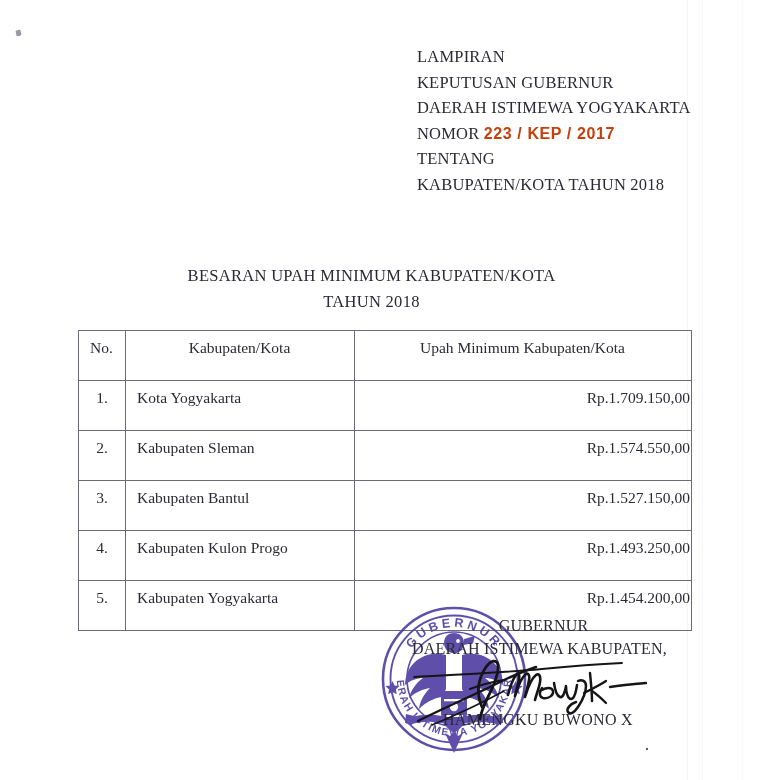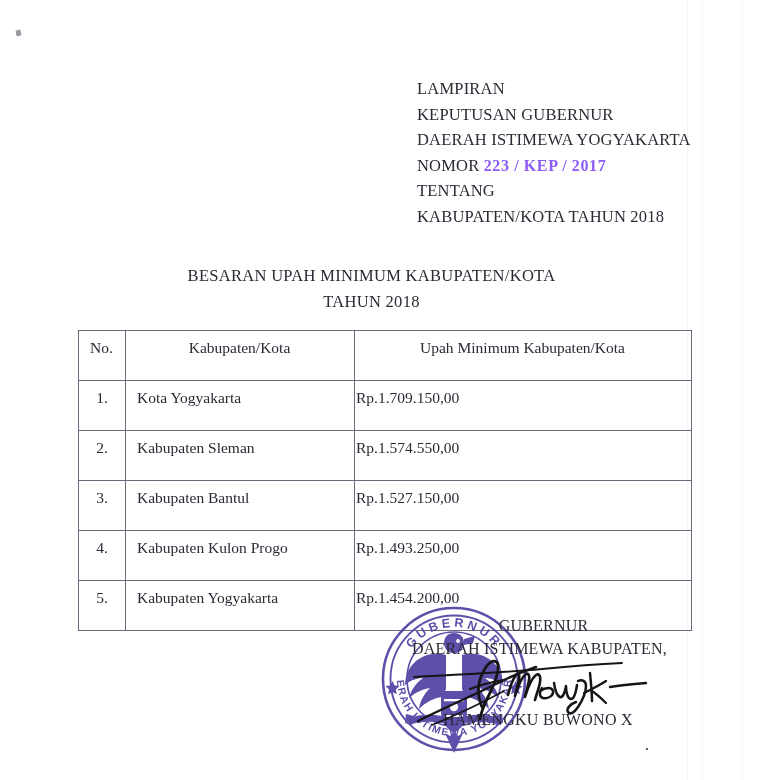--- a/index.html
+++ b/index.html
@@ -37,39 +37,39 @@
     height: 6px;
     background: rgba(70,70,85,0.55);
     border-radius: 1px;
     transform: rotate(-12deg);
   }
 
   
   .letterhead {
     position: absolute;
     left: 417px;
-    top: 76px;
+    top: 44px;
     line-height: 25.5px;
     font-size: 16.5px;
     letter-spacing: 0.2px;
     white-space: nowrap;
   }
   .letterhead .line { display: block; }
 
   .nomor-line {
     display: flex;
     align-items: baseline;
     gap: 9px;
   }
   .nomor-value {
-    font-family: Liberation Serif, serif;
+    font-family: Liberation Sans, sans-serif;
     font-weight: bold;
     font-size: 16px;
     letter-spacing: 0.6px;
-    color: #8b5cf6;
+    color: #c2410c;
     transform: scaleY(1.06);
   }
 
   
   .doc-title {
     position: absolute;
     left: 0;
     right: 0;
     top: 263px;
     text-align: center;
@@ -91,21 +91,21 @@
   }
   .wage-table td, .wage-table th {
     border: 1px solid #6a6a7a;
     height: 40px;
     vertical-align: top;
     padding-top: 8px;
     font-weight: normal;
   }
   .col-no    { width: 44px;  text-align: center; }
   .col-name  { width: 216px; text-align: left; padding-left: 11px; }
-  .col-wage  { text-align: left; }
+  .col-wage  { text-align: right; }
   .wage-table thead th.col-no,
   .wage-table thead th.col-name,
   .wage-table thead th.col-wage {
     text-align: center;
     padding-left: 0;
   }
 
   
   .sign-block {
     position: absolute;

